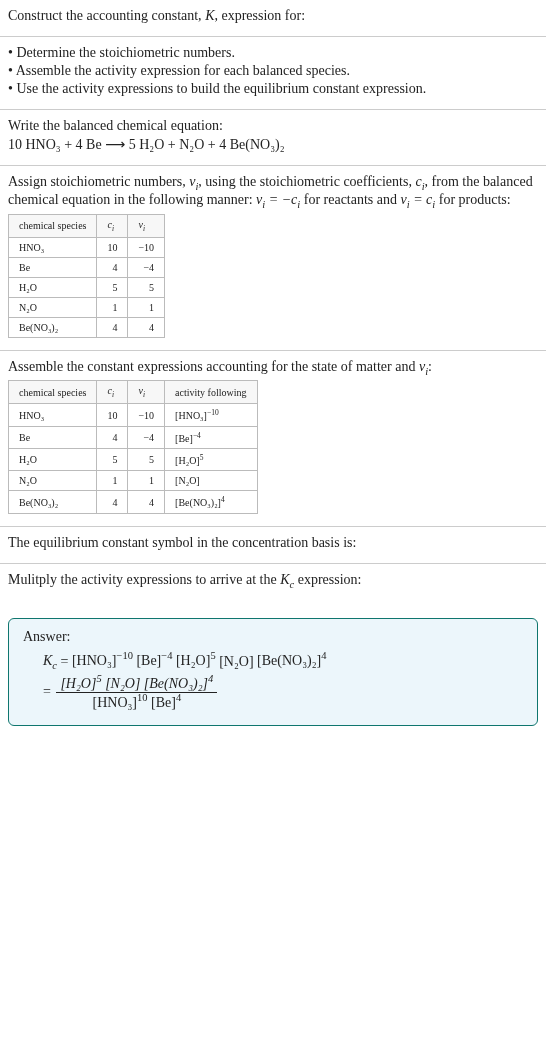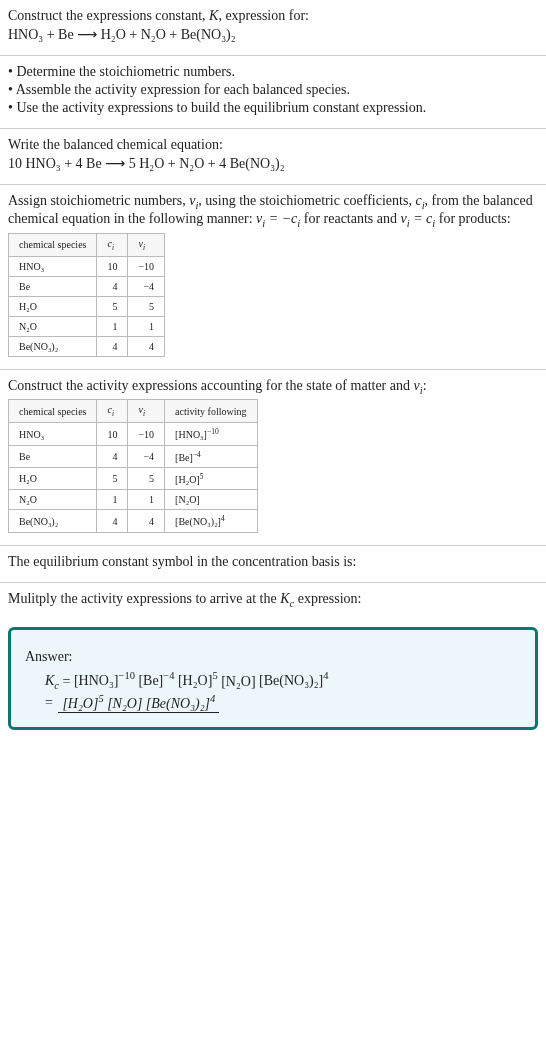--- a/index.html
+++ b/index.html
@@ -30,48 +30,43 @@
     border: 1px solid #bbb;
     padding: 4px 10px;
     text-align: left;
     font-weight: normal;
   }
   table.data th {
     background: #f7f7f7;
   }
   .num { text-align: right !important; }
   .answerbox {
-    border: 3px solid #0f766e;
+    border: 1px solid #0f766e;
     background: #ecf6fb;
     border-radius: 6px;
-    padding: 19px 14px 14px 14px;
-    margin: 6px 8px 10px 8px;
+    padding: 10px 14px 14px 14px;
+    margin: 16px 8px 10px 8px;
   }
   .answerbox .alabel { margin-bottom: 6px; }
   .frac {
     display: inline-block;
     vertical-align: middle;
     text-align: center;
     margin-left: 2px;
   }
   .frac .num, .frac .den { display: block; padding: 0 4px; }
   .frac .num { border-bottom: 1px solid #222; }
   .kc { font-style: italic; }
 </style>
 </head>
 <body>
 
 <div class="section">
   <div class="line">
-    <span>Construct the expressions constant, </span><span class="ital">K</span><span>, expression for:</span>
-  </div>
-  <div class="eqline" style="font-style:normal;">
-    <span>HNO₃ + Be</span>
-    <span> ⟶ </span>
-    <span>H₂O + N₂O + Be(NO₃)₂</span>
+    <span>Construct the accounting constant, </span><span class="ital">K</span><span>, expression for:</span>
   </div>
 </div>
 
 <div class="section">
   <div class="line">• Determine the stoichiometric numbers.</div>
   <div class="line">• Assemble the activity expression for each balanced species.</div>
   <div class="line">• Use the activity expressions to build the equilibrium constant expression.</div>
 </div>
 
 <div class="section">
@@ -118,21 +113,21 @@
           <td>Be(NO₃)₂</td>
           <td class="num">4</td>
           <td class="num">4</td>
         </tr>
   </tbody>
     </table>
 </div>
 
 <div class="section">
   <div class="line">
-    <span>Construct the activity expressions accounting for the state of matter and </span><span class="ital">ν<sub>i</sub></span><span>:</span>
+    <span>Assemble the constant expressions accounting for the state of matter and </span><span class="ital">ν<sub>i</sub></span><span>:</span>
   </div>
   <table class="data">
     <tbody>
         <tr>
       <th>chemical species</th>
       <th><span class="ital">c<sub>i</sub></span></th>
       <th><span class="ital">ν<sub>i</sub></span></th>
       <th>activity following</th>
     </tr>
     <tr>
@@ -191,16 +186,20 @@
       <span><span>[Be(NO₃)₂]</span><sup>4</sup></span>
     </div>
     <div style="margin-top:2px;">
       <span style="display:inline-block; vertical-align:middle;">=</span>
       <span class="frac">
         <span class="num" style="text-align:left;font-style:italic;">
           <span><span>[H₂O]</span><sup>5</sup></span>
           <span><span>[N₂O]</span></span>
           <span><span>[Be(NO₃)₂]</span><sup>4</sup></span>
         </span>
+        <span class="den">
+          <span><span>[HNO₃]</span><sup>10</sup></span>
+          <span><span>[Be]</span><sup>4</sup></span>
+        </span>
       </span>
     </div>
   </div>
 </div>
 
 </body></html>

